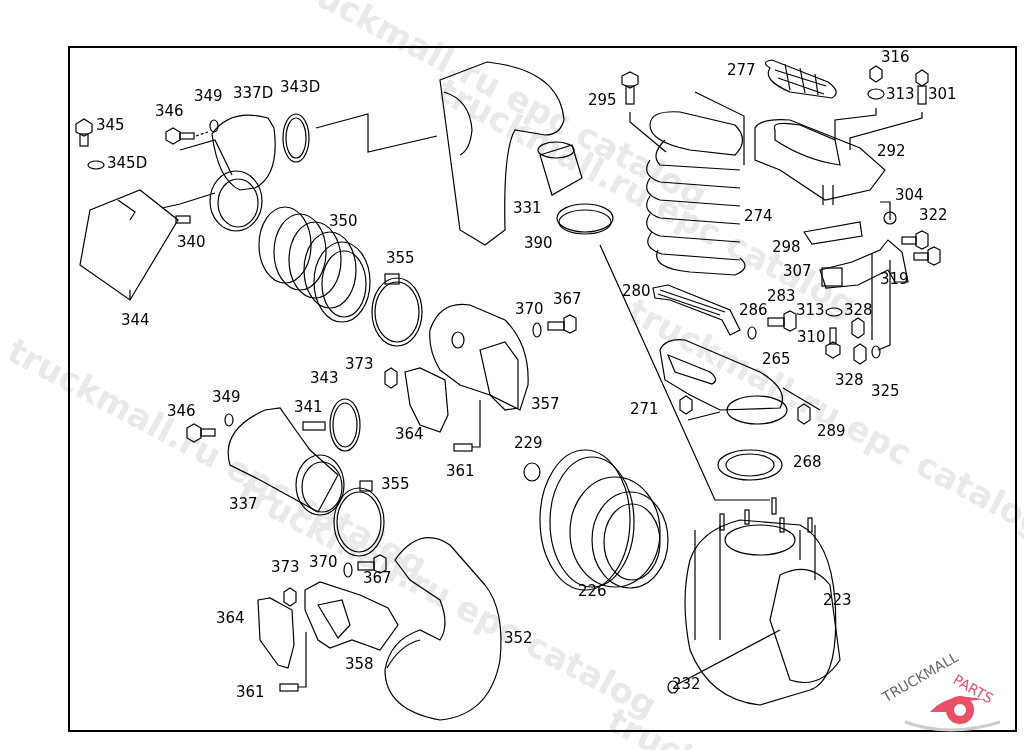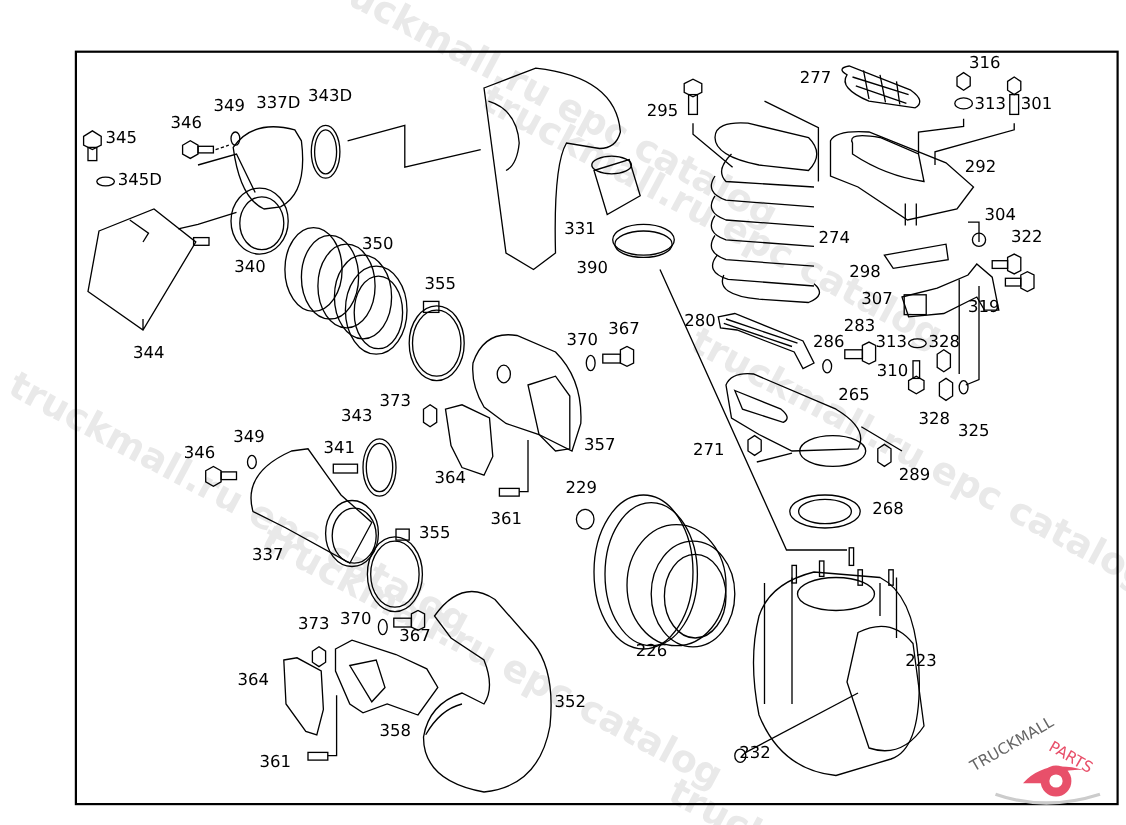--- a/index.html
+++ b/index.html
@@ -234,21 +234,21 @@
   <div class="lbl logo-text" style="left:880px;top:692px;color:#666;transform:rotate(-30deg);transform-origin:0 0;">TRUCKMALL</div>
   <div class="lbl logo-text" style="left:958px;top:672px;color:#e8506a;transform:rotate(30deg);transform-origin:0 0;">PARTS</div>
 
   <div id="labels">
       <div class="lbl" style="left: 96px; top: 118px;">345</div>
       <div class="lbl" style="left: 107px; top: 156px;">345D</div>
       <div class="lbl" style="left: 155px; top: 104px;">346</div>
       <div class="lbl" style="left: 194px; top: 89px;">349</div>
       <div class="lbl" style="left: 233px; top: 86px;">337D</div>
       <div class="lbl" style="left: 280px; top: 80px;">343D</div>
-      <div class="lbl" style="left: 177px; top: 235px; margin-left: 36px;">340</div>
+      <div class="lbl" style="left: 177px; top: 235px;">340</div>
       <div class="lbl" style="left: 121px; top: 313px;">344</div>
       <div class="lbl" style="left: 329px; top: 214px;">350</div>
       <div class="lbl" style="left: 386px; top: 251px;">355</div>
       <div class="lbl" style="left: 513px; top: 201px;">331</div>
       <div class="lbl" style="left: 524px; top: 236px;">390</div>
       <div class="lbl" style="left: 588px; top: 93px;">295</div>
       <div class="lbl" style="left: 727px; top: 63px;">277</div>
       <div class="lbl" style="left: 881px; top: 50px;">316</div>
       <div class="lbl" style="left: 886px; top: 87px;">313</div>
       <div class="lbl" style="left: 928px; top: 87px;">301</div>

